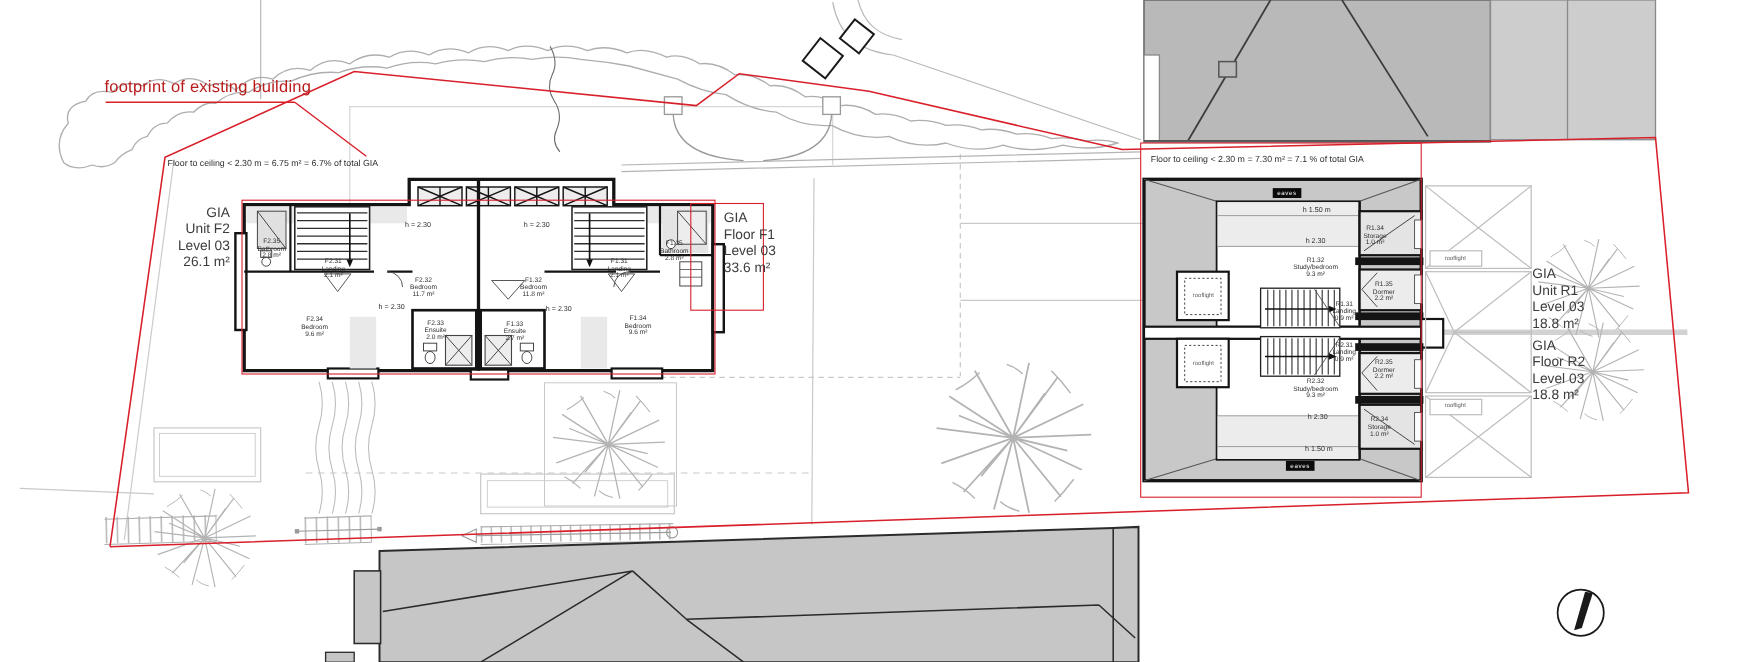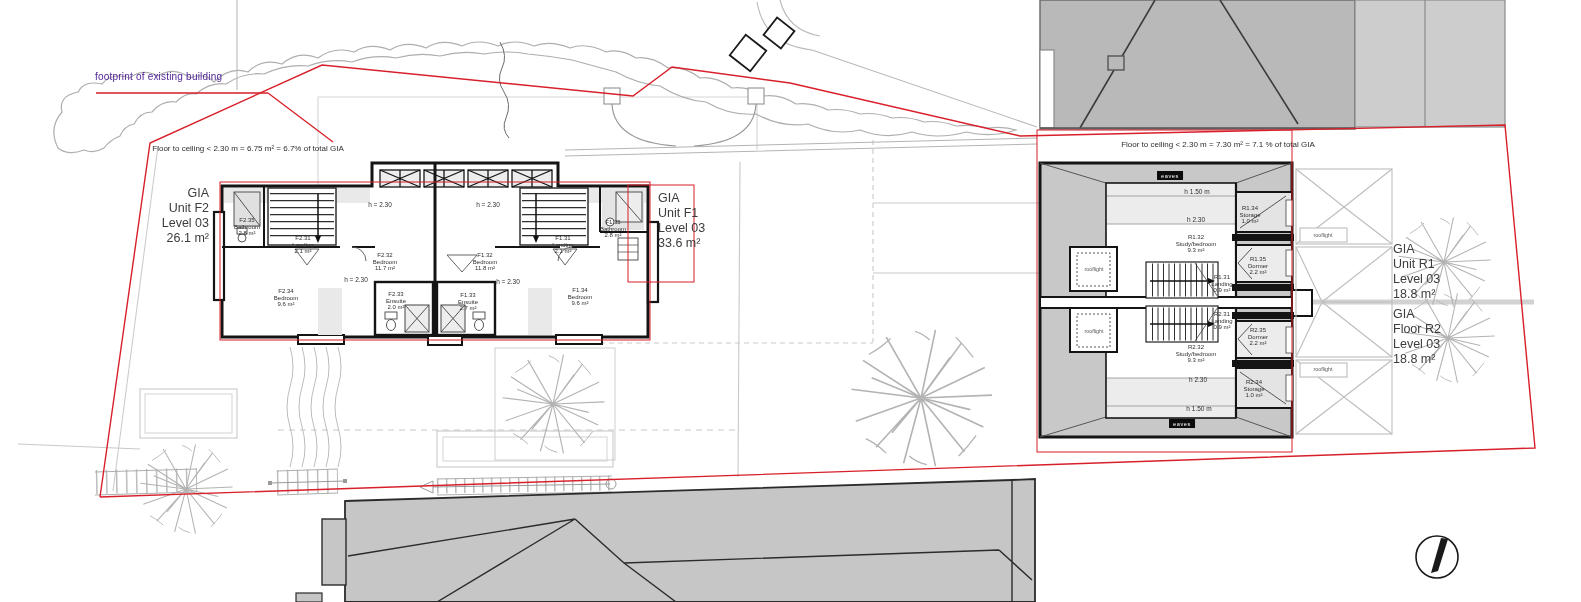--- a/index.html
+++ b/index.html
@@ -1,20 +1,20 @@
 <!DOCTYPE html>
 <html><head>
 <meta charset="utf-8">
 <style>
   html,body{margin:0;padding:0;background:#fff;}
   #plan{position:relative;width:1581px;height:602px;background:#fff;overflow:hidden;
         font-family:"Liberation Sans", sans-serif;}
   #plan svg{position:absolute;left:0;top:0;}
   .lbl{position:absolute;white-space:nowrap;color:#3a3a3a;transform:translateX(-50%);}
-  .fp{font-size:10px;color:#4c1d95;transform:none;letter-spacing:.2px;}
+  .fp{font-size:15px;color:#b91c1c;transform:none;letter-spacing:.2px;}
   .ceil{font-size:8px;color:#2e2e2e;}
   .unit{font-size:12.5px;line-height:15px;color:#3c3c3c;transform:none;}
   .unit span{display:block;}
   .unit.right span{text-align:right;}
   .room{font-size:6px;line-height:6.6px;text-align:center;color:#2f2f2f;}
   .room span{display:block;}
   .h{font-size:6.5px;color:#2f2f2f;}
   .eaves{font-size:5.6px;background:#0b0b0b;color:#fff;padding:1.5px 4px;letter-spacing:.6px;}
   .rl{font-size:5.4px;color:#5a5a5a;}
 </style>
@@ -250,31 +250,31 @@
   </g>
 
   <g>
     <circle cx="1437" cy="557" r="21" fill="#fff" stroke="#1a1a1a" stroke-width="1.6"></circle>
     <polygon points="1431,573 1438,571 1448,539 1441,538" fill="#1a1a1a"></polygon>
   </g>
 </svg>
 
   <div class="lbl fp" style="left:95px;top:71px">footprint of existing building</div>
   <div class="lbl ceil" style="left:248px;top:144px">Floor to ceiling &lt; 2.30 m = 6.75 m² = 6.7% of total GIA</div>
-  <div class="lbl ceil" style="left:1218px;top:140px">Floor to ceiling &lt; 2.30 m = 7.30 m² = 7.1 % of total GIA</div>
+  <div class="lbl ceil" style="left:1143px;top:140px">Floor to ceiling &lt; 2.30 m = 7.30 m² = 7.1 % of total GIA</div>
 
   <div class="lbl unit right" style="left:125px;top:186px;width:84px">
     <span>GIA</span>
     <span>Unit F2</span>
     <span>Level 03</span>
     <span>26.1 m²</span>
   </div>
   <div class="lbl unit" style="left:658px;top:191px">
     <span>GIA</span>
-    <span>Unit F1</span>
+    <span>Floor F1</span>
     <span>Level 03</span>
     <span>33.6 m²</span>
   </div>
   <div class="lbl unit" style="left:1393px;top:242px">
     <span>GIA</span>
     <span>Unit R1</span>
     <span>Level 03</span>
     <span>18.8 m²</span>
   </div>
   <div class="lbl unit" style="left:1393px;top:307px">

